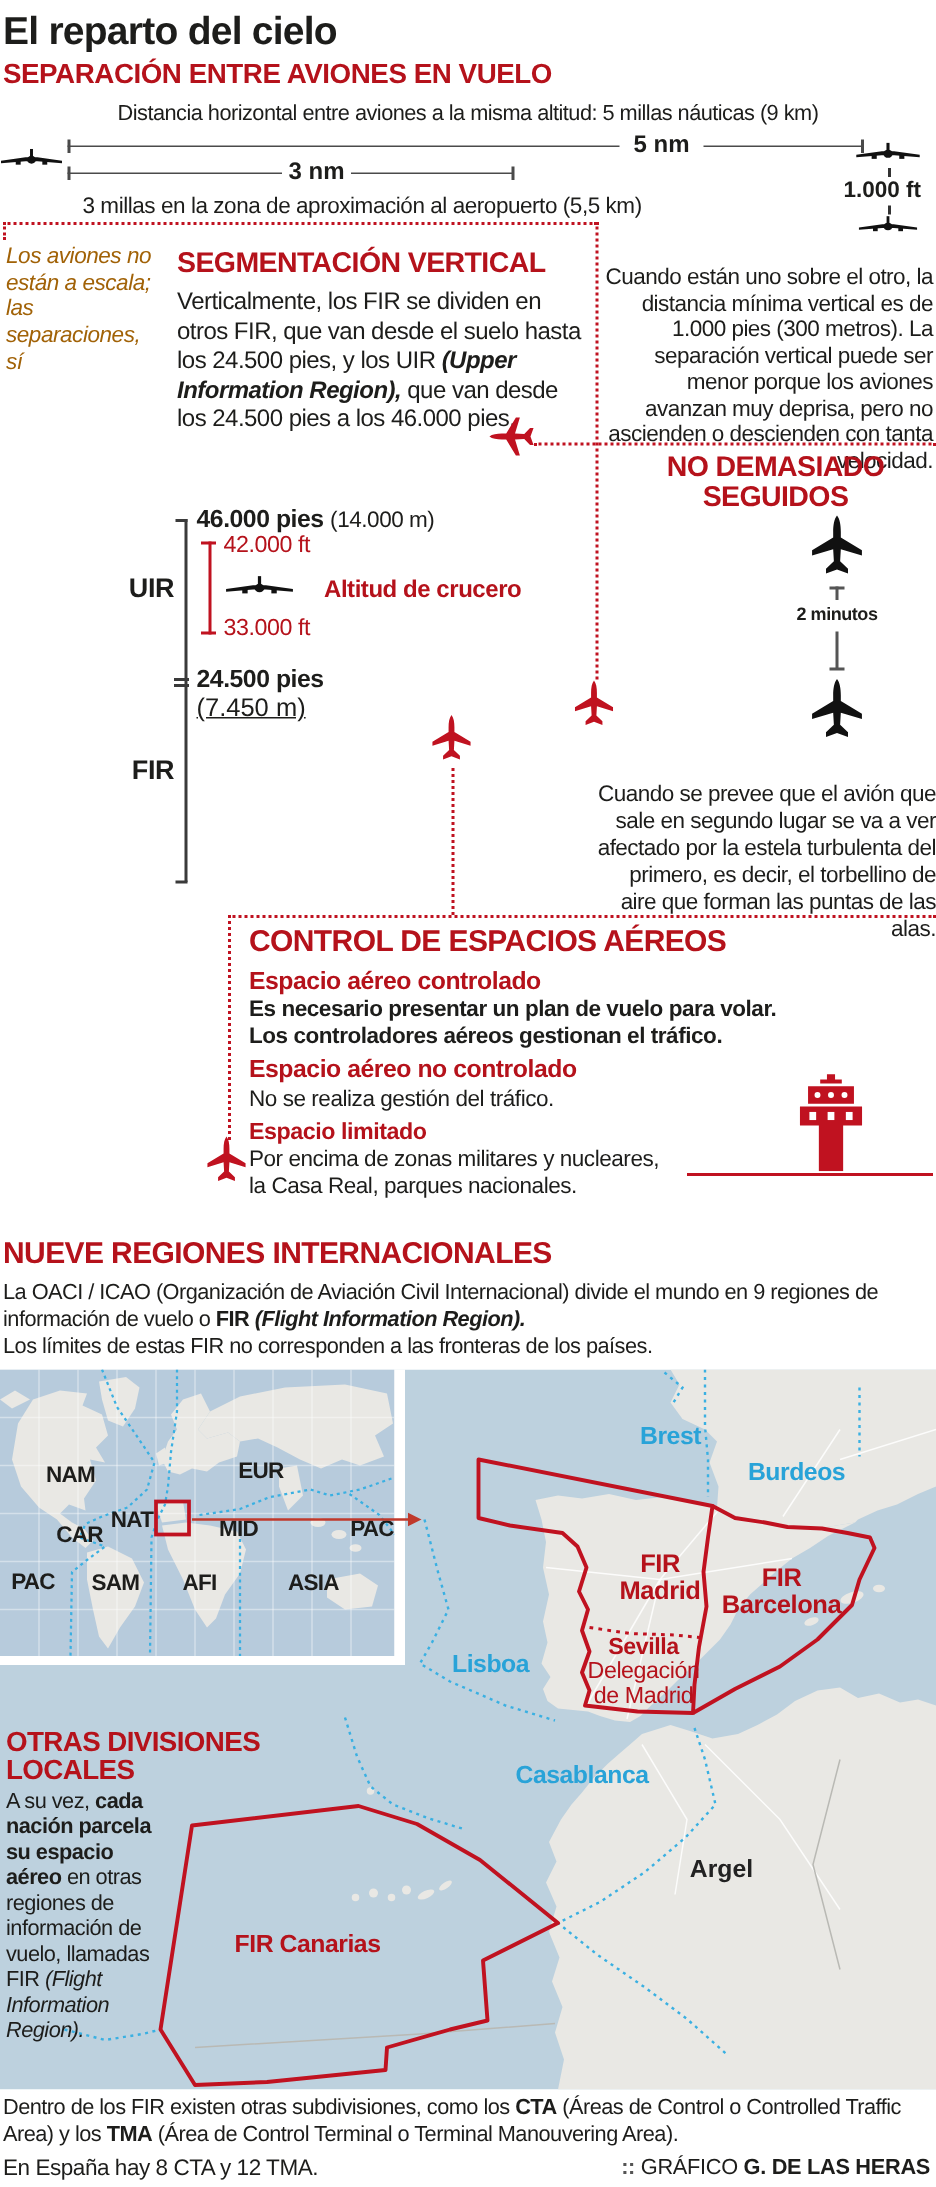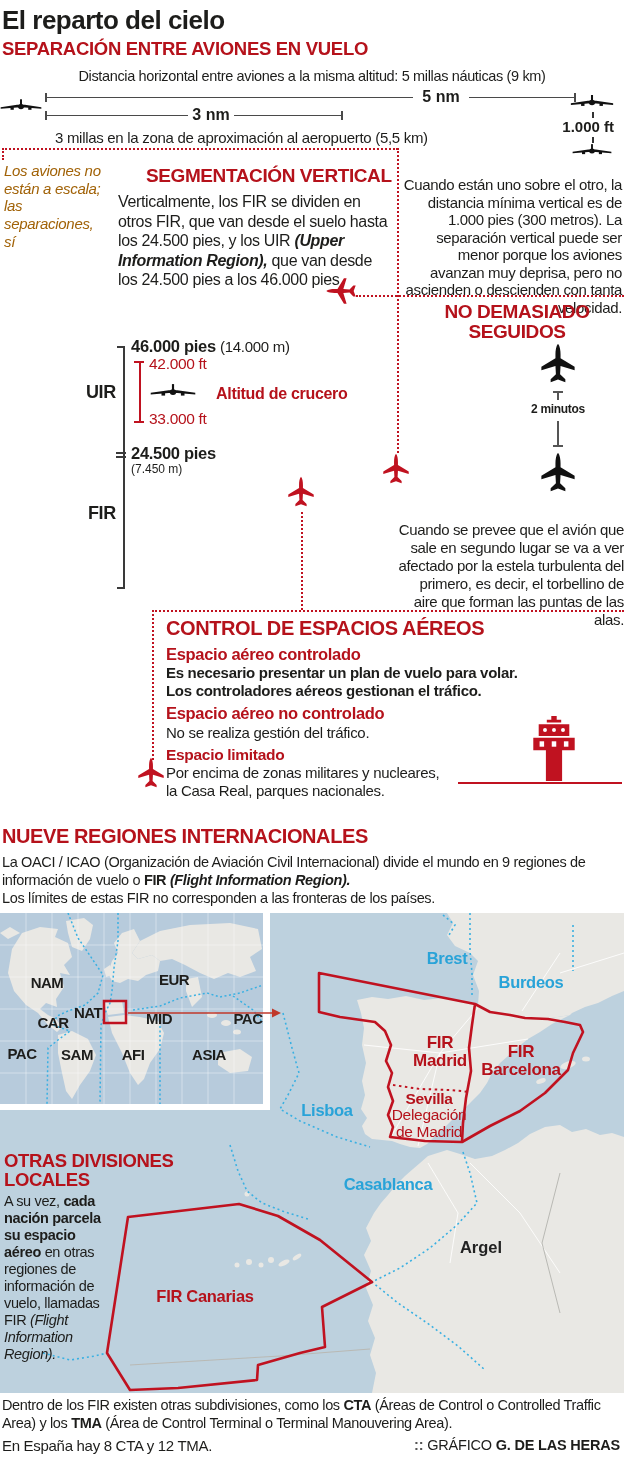--- a/index.html
+++ b/index.html
@@ -98,21 +98,21 @@
   <div class="dot-h" style="left:2px;top:148px;width:396px;"></div>
   <div class="dot-v" style="left:2px;top:148px;height:12px;"></div>
   <div class="dot-v" style="left:397px;top:148px;height:305px;"></div>
   <div class="dot-h" style="left:356px;top:295px;width:268px;"></div>
   <div class="dot-v" style="left:301px;top:512px;height:98px;"></div>
   <div class="dot-h" style="left:152px;top:610px;width:472px;"></div>
   <div class="dot-v" style="left:152px;top:610px;height:150px;"></div>
 
   <div class="abs i" style="left:4px;top:162px;width:102px;font-size:15px;line-height:1.18;letter-spacing:-0.3px;color:#a16207;">Los aviones no están a escala; las separaciones, sí</div>
 
-  <div class="abs h-red" style="left:118px;top:165px;margin-left:28px;">SEGMENTACIÓN VERTICAL</div>
+  <div class="abs h-red" style="left:118px;top:165px;">SEGMENTACIÓN VERTICAL</div>
   <div class="abs" style="left:118px;top:192px;width:276px;font-size:16px;line-height:1.22;letter-spacing:-0.35px;">
     <span>Verticalmente, los FIR se dividen en otros FIR, que van desde el suelo hasta los 24.500 pies, y los UIR </span><span class="b i">(Upper Information Region),</span><span> que van desde los 24.500 pies a los 46.000 pies.</span>
   </div>
 
   <div class="abs rt" style="left:402px;top:176px;width:220px;font-size:15px;line-height:1.17;letter-spacing:-0.35px;">Cuando están uno sobre el otro, la distancia mínima vertical es de 1.000 pies (300 metros). La separación vertical puede ser menor porque los aviones avanzan muy deprisa, pero no ascienden o descienden con tanta velocidad.</div>
 
   <svg class="abs" style="left:328px;top:276px;width:26px;height:30px;color:#c01220;transform:rotate(-90deg);">
       <use href="#plane-top"></use>
     </svg>
 
@@ -131,21 +131,21 @@
   <div class="abs redline" style="left:134px;top:361px;width:10px;height:1.6px;"></div>
   <div class="abs redline" style="left:134px;top:421px;width:10px;height:1.6px;"></div>
   <div class="abs red" style="left:149px;top:355px;font-size:15.5px;letter-spacing:-0.3px;">42.000 ft</div>
   <svg class="abs" style="left:150px;top:384px;width:46px;height:16px;color:#111;">
       <use href="#plane-front"></use>
     </svg>
   <div class="abs red b" style="left:216px;top:385px;font-size:16px;letter-spacing:-0.3px;">Altitud de crucero</div>
   <div class="abs red" style="left:149px;top:410px;font-size:15.5px;letter-spacing:-0.3px;">33.000 ft</div>
 
   <div class="abs b" style="left:131px;top:444px;font-size:16.5px;letter-spacing:-0.3px;">24.500 pies</div>
-  <div class="abs" style="left:131px;top:462px;font-size:12px;">(7.450 m)</div>
+  <div class="abs" style="left:131px;top:462px;font-size:17px;text-decoration:underline;">(7.450 m)</div>
 
   <div class="abs rt b" style="left:78px;top:382px;width:38px;font-size:18px;letter-spacing:-0.3px;">UIR</div>
   <div class="abs rt b" style="left:78px;top:503px;width:38px;font-size:18px;letter-spacing:-0.3px;">FIR</div>
 
   <svg class="abs" style="left:383px;top:453px;width:26px;height:31px;color:#c01220;">
       <use href="#plane-top"></use>
     </svg>
   <svg class="abs" style="left:288px;top:476px;width:26px;height:31px;color:#c01220;">
       <use href="#plane-top"></use>
     </svg>

